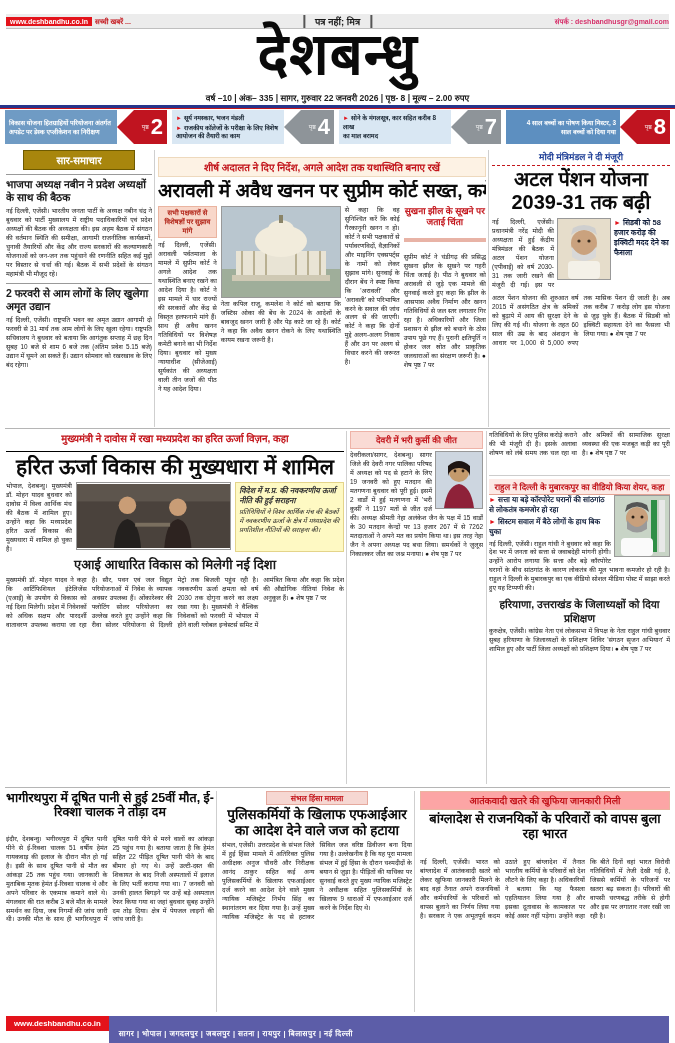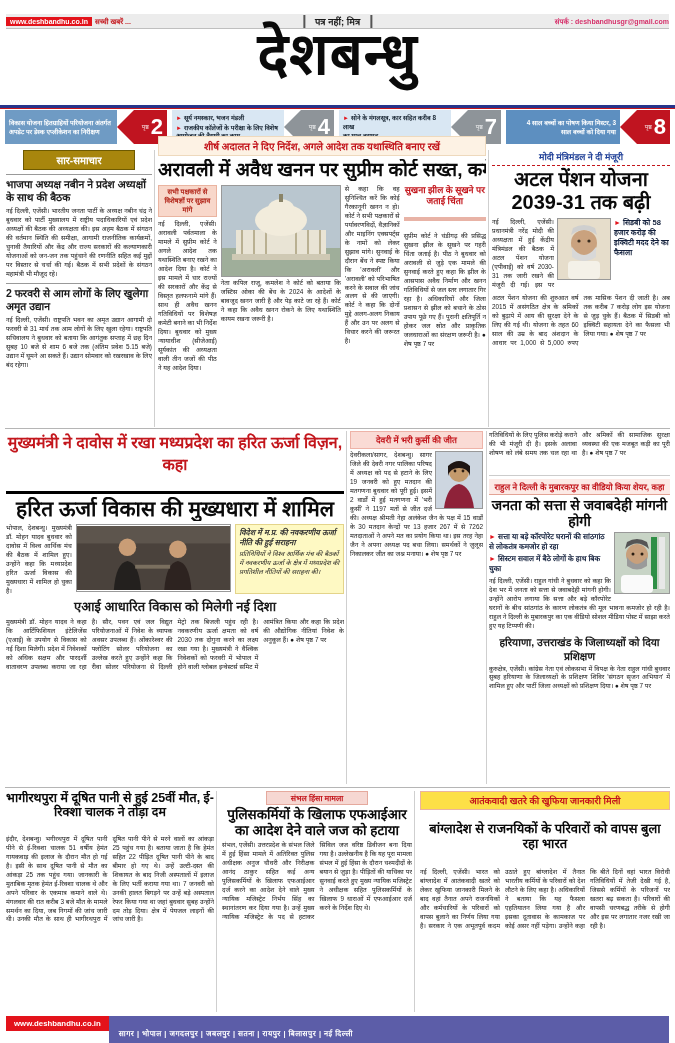--- a/index.html
+++ b/index.html
@@ -38,21 +38,21 @@
   .tiny{font-size:6.4px;line-height:1.4;text-align:justify;color:#1b1b1b;}
   .kick{color:#c3161c;font-weight:bold;text-align:center;}
   .hl{font-weight:900;color:#0a0a0a;text-align:center;line-height:1.15;}
   
   .sarcol{position:absolute;left:6px;top:150px;width:146px;height:277px;overflow:hidden;}
   .sarhead{width:110px;margin:0 auto 4px auto;background:#a8860d;color:#fff;font-weight:bold;
            font-size:10px;text-align:center;padding:2px 0;border:1px solid #6e5a00;}
   .sar-art{border-top:1px solid #999;padding-top:3px;margin-top:4px;}
   .sar-art:first-of-type{border-top:none;margin-top:0;}
   .sar-hl{font-size:10.5px;font-weight:900;line-height:1.25;margin-bottom:3px;}
-  .leadcol{position:absolute;left:158px;top:136px;width:328px;height:277px;overflow:hidden;}
+  .leadcol{position:absolute;left:158px;top:157px;width:328px;height:277px;overflow:hidden;}
   .lead-kick{background:#fdf2e4;border:1px solid #eed9bd;font-size:10px;padding:2px 0;}
   .lead-hl{font-size:19px;margin:3px 0 4px 0;white-space:nowrap;overflow:hidden;}
   .leadgrid{display:flex;gap:4px;height:212px;overflow:hidden;}
   .lc1{width:60px;}.lc2{width:120px;}.lc3{width:56px;}.lc4{width:84px;}
   .tagbox{background:#f8d7ca;border:1px solid #eab4a0;color:#b3281c;font-size:6.8px;font-weight:bold;
           text-align:center;padding:2px;margin-bottom:3px;line-height:1.3;}
   .leadsub{color:#c3161c;font-weight:900;font-size:9px;text-align:center;line-height:1.25;
            border-bottom:4px solid #b91c1c;border-bottom-color:#e8b3a6;padding-bottom:10px;margin-bottom:11px;}
   .photo{display:block;border:1px solid #999;}
   .pencol{position:absolute;left:492px;top:150px;width:178px;height:277px;overflow:hidden;}
@@ -60,21 +60,21 @@
             border-bottom:1px dashed #c3161c;padding-bottom:2px;margin-bottom:2px;}
   .pen-hl{font-size:20px;}
   .penrow{display:flex;gap:3px;margin-top:4px;height:72px;overflow:hidden;}
   .pen-bul{font-size:7.6px;font-weight:bold;line-height:1.3;color:#14213d;}
   .bul-ar{color:#e3131b;margin-right:2px;font-size:7px;}
   .twocol{column-count:2;column-gap:5px;}
   .threecol{column-count:3;column-gap:5px;}
   .fourcol{column-count:4;column-gap:5px;}
   
   .greencol{position:absolute;left:6px;top:431px;width:338px;height:353px;overflow:hidden;}
-  .green-kick{font-size:16px;display:block;border-bottom:3px solid #000000;padding-bottom:16px;}
+  .green-kick{font-size:10px;display:block;border-bottom:1px solid #000000;padding-bottom:6px;}
   .green-hl{font-size:21px;margin:3px 0;white-space:nowrap;overflow:hidden;}
   .greenrow{display:flex;gap:4px;height:70px;overflow:hidden;margin-bottom:3px;}
   .ybox{width:104px;background:#fef9c3;border:1px solid #e4d48a;padding:3px;}
   .ybox-t{font-size:7.8px;font-weight:bold;font-style:italic;color:#333;line-height:1.3;}
   .ybox-b{font-size:6.6px;font-style:italic;line-height:1.35;margin-top:2px;}
   .greensub{font-size:13px;font-weight:900;text-align:center;margin:3px 0;}
   .nehacol{position:absolute;left:350px;top:431px;width:133px;height:353px;overflow:hidden;}
   .neha-kick{background:#fadbd5;border:1px solid #eeb3a8;font-size:8.6px;padding:2px 0;margin-bottom:2px;}
   .neha-hl{font-size:14px;margin-bottom:3px;}
   .rahulcol{position:absolute;left:489px;top:431px;width:181px;height:353px;overflow:hidden;}
@@ -85,40 +85,41 @@
   .rahulsub{font-size:10.5px;font-weight:900;text-align:center;margin:4px 0 2px 0;}
   .floatR{float:right;margin:0 0 2px 3px;}
   
   .b3a{position:absolute;left:6px;top:791px;width:208px;height:221px;overflow:hidden;}
   .b3a-hl{font-size:12.5px;margin-bottom:15px;}
   .b3b{position:absolute;left:222px;top:791px;width:190px;height:221px;overflow:hidden;}
   .samb-kick{width:100px;margin:0 auto 2px auto;background:#f6d7d2;border:1px solid #e5a99d;
              font-size:7.8px;padding:1px 0;}
   .b3b-hl{font-size:13.5px;margin-bottom:3px;}
   .b3c{position:absolute;left:420px;top:791px;width:250px;height:221px;overflow:hidden;}
-  .bang-kick{background:#fde047;border:1px solid #eab4a0;font-size:9.5px;padding:2px 15px;margin-bottom:12px;}
+  .bang-kick{background:#fca5a5;border:1px solid #eab4a0;font-size:9.5px;padding:2px 15px;margin-bottom:2px;}
   .b3c-hl{font-size:13px;margin-bottom:16px;}
   
   .footer{position:absolute;left:6px;right:6px;top:1016px;height:15px;display:flex;align-items:stretch;}
   .f-site{background:#e3131b;color:#fff;font-size:7.8px;font-weight:bold;display:flex;align-items:center;padding:0 8px;}
   .f-cities{flex:1;background:#5c5da8;color:#fff;font-size:7.4px;font-weight:bold;display:flex;align-items:center;padding:17px 10px;letter-spacing:.5px;}
 </style>
 </head>
 <body>
 
 <div class="page">
 
   <div class="topbar">
     <span class="sitebadge">www.deshbandhu.co.in</span>
     <span class="leftnote">सच्ची खबरें ...</span>
     <span class="slogan">पत्र नहीं; मित्र</span>
     <span class="contact">संपर्क : deshbandhusgr@gmail.com</span>
   </div>
 
   <div class="masthead">देशबन्धु</div>
+  <div class="dateline">वर्ष –10 | अंक– 335 | सागर, गुरुवार 22 जनवरी 2026 | पृष्ठ- 8 | मूल्य – 2.00 रुपए</div>
   <div class="rule-blue"></div>
 
   <div class="teaser t1 t-dark">
     <div class="tbody">
       <div class="tline">विकास योजना हितग्राहियों परियोजना अंतर्गत</div>
       <div class="tline">अपडेट पर डेस्क एप्लीकेशन का निरीक्षण</div>
     </div>
     <div class="chev chev-red">
       <span class="pgword">पृष्ठ</span>
       <span class="pgnum">2</span>
@@ -265,21 +266,20 @@
       <path d="M8 56 q3 -22 15 -24 q12 2 15 24 z" fill="#8e2239"></path>
       <circle cx="19" cy="19" r="1.4" fill="#2c1d12"></circle>
       <circle cx="27" cy="19" r="1.4" fill="#2c1d12"></circle>
     </svg>
     <div class="tiny">देवरीकला/सागर, देशबन्धु। सागर जिले की देवरी नगर पालिका परिषद में अध्यक्ष को पद से हटाने के लिए 19 जनवरी को हुए मतदान की मतगणना बुधवार को पूरी हुई। इसमें 2 वार्डों में हुई मतगणना में 'भरी कुर्सी' ने 1197 मतों से जीत दर्ज की। अध्यक्ष श्रीमती नेहा अलंकेश जैन के पक्ष में 15 वार्डों के 30 मतदान केन्द्रों पर 13 हजार 267 में से 7262 मतदाताओं ने अपने मत का प्रयोग किया था। इस तरह नेहा जैन ने अपना अध्यक्ष पद बचा लिया। समर्थकों ने जुलूस निकालकर जीत का जश्न मनाया। ● शेष पृष्ठ 7 पर</div>
   </div>
 
   <div class="rahulcol">
     <div class="tiny twocol pretext">गतिविधियों के लिए पुलिस करोड़े कराने की भी मंजूरी दी है। इसके अलावा शोषण को लंबे समय तक चल रहा था और श्रमिकों की सामाजिक सुरक्षा व्यवस्था की एक मजबूत कड़ी का पूरी है। ● शेष पृष्ठ 7 पर</div>
     <div class="kick rahul-kick">राहुल ने दिल्ली के मुबारकपुर का वीडियो किया शेयर, कहा</div>
-    <div class="hl rahul-hl">जनता को सत्ता से जवाबदेही मांगनी होगी</div>
     <svg class="photo floatR" width="54" height="60" viewBox="0 0 54 60">
       <rect width="54" height="60" fill="#c8d4c6"></rect>
       <rect x="36" y="4" width="6" height="52" fill="#2f8f46"></rect>
       <rect x="44" y="4" width="6" height="52" fill="#e8e8e8"></rect>
       <circle cx="22" cy="22" r="11" fill="#c8a07c"></circle>
       <path d="M12 24 q10 14 20 0 l0 9 q-10 7 -20 0 z" fill="#9a9a9a"></path>
       <path d="M10 16 q12 -11 24 0 l-2 -7 q-10 -6 -20 0 z" fill="#555"></path>
       <rect x="6" y="42" width="32" height="18" rx="4" fill="#fafafa"></rect>
       <circle cx="18" cy="21" r="1.5" fill="#2a1d12"></circle>
       <circle cx="27" cy="21" r="1.5" fill="#2a1d12"></circle>

